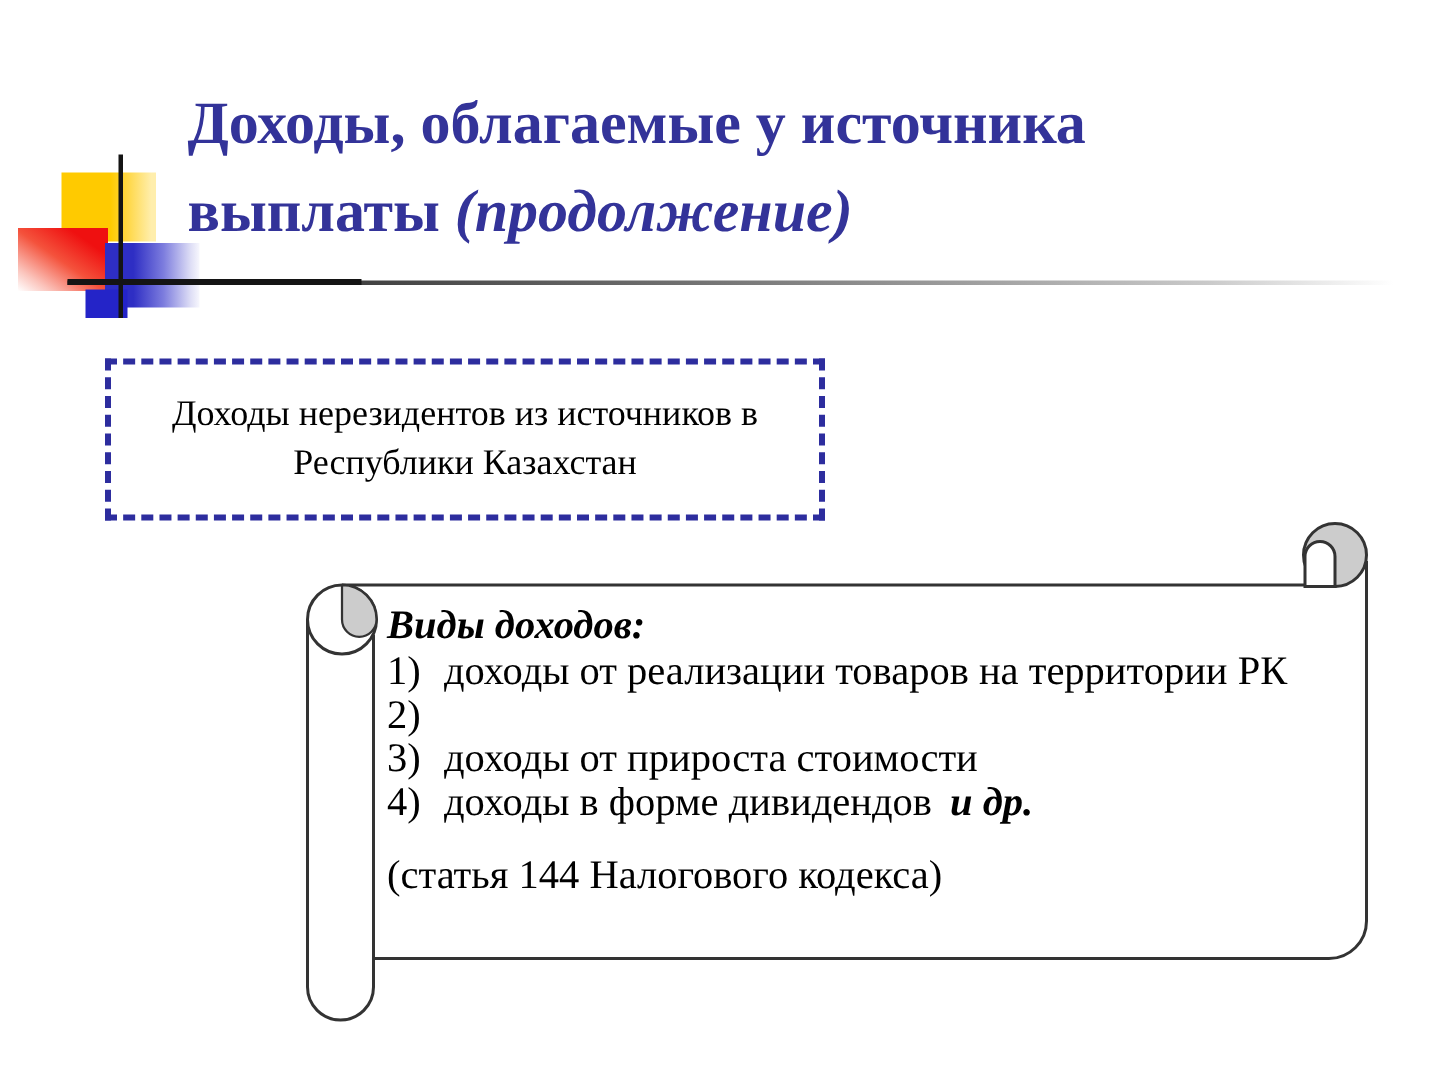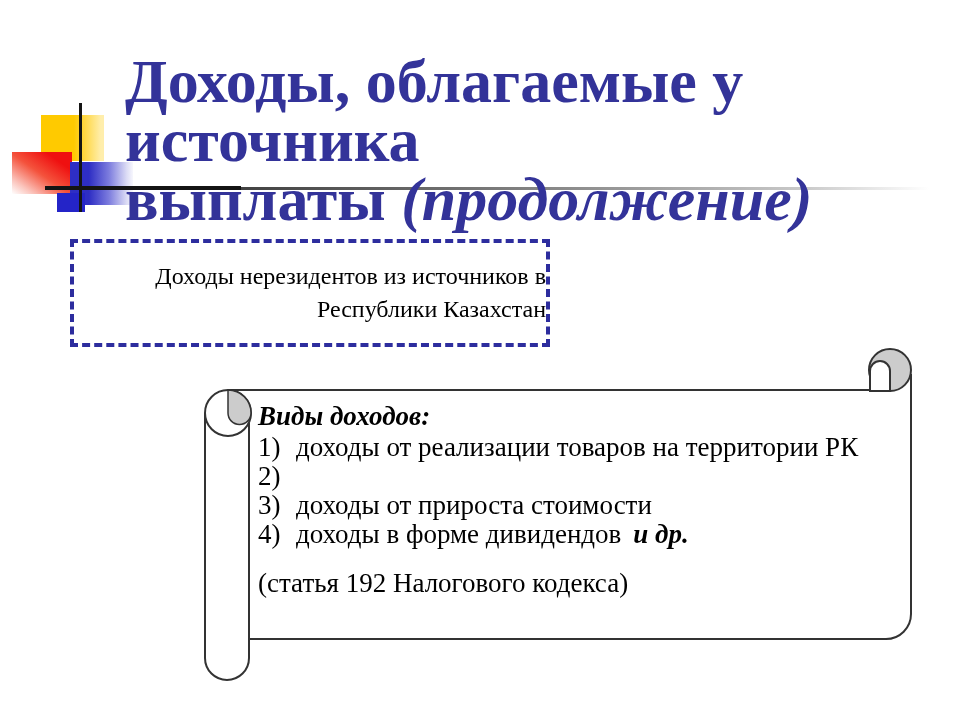--- a/index.html
+++ b/index.html
@@ -40,34 +40,34 @@
   .separator {
     left: 45px; top: 187px; width: 893px; height: 3px;
     background: linear-gradient(to right, #161616 0%, #3a3a3a 18%, #6e6e6e 45%, #a0a0a0 68%, #c9c9c9 85%, rgba(255,255,255,0) 99%);
   }
 
   
   .title {
     position: absolute;
     left: 125px; top: 52px; width: 790px;
     color: #333399;
-    font-size: 62px; font-weight: bold;
+    font-size: 40px; font-weight: bold;
     line-height: 59px;
     letter-spacing: 0px;
   }
   .title .it { font-style: italic; }
 
   
   .note-box {
     position: absolute;
     left: 70px; top: 239px; width: 480px; height: 108px;
     box-sizing: border-box;
     border: 4px dashed #2d2d9e;
     display: flex; flex-direction: column;
-    align-items: flex-end; justify-content: center;
+    align-items: center; justify-content: center;
     color: #000000;
     font-size: 24px; line-height: 33px;
     text-align: center;
   }
 
   
   .scroll-svg { position: absolute; left: 190px; top: 340px; width: 740px; height: 360px; }
 
   .scroll-text {
     position: absolute;
@@ -136,16 +136,16 @@
     <div class="scroll-item">
       <span class="num">3)</span>
       <span class="txt"><span>доходы от прироста стоимости</span></span>
     </div>
 
     <div class="scroll-item">
       <span class="num">4)</span>
       <span class="txt"><span>доходы в форме дивидендов</span><span class="suffix">и др.</span></span>
     </div>
 
-    <div class="footnote">(статья 192 Налогового кодекса)</div>
+    <div class="footnote">(статья 144 Налогового кодекса)</div>
   </div>
 
 </div>
 
 </body></html>

